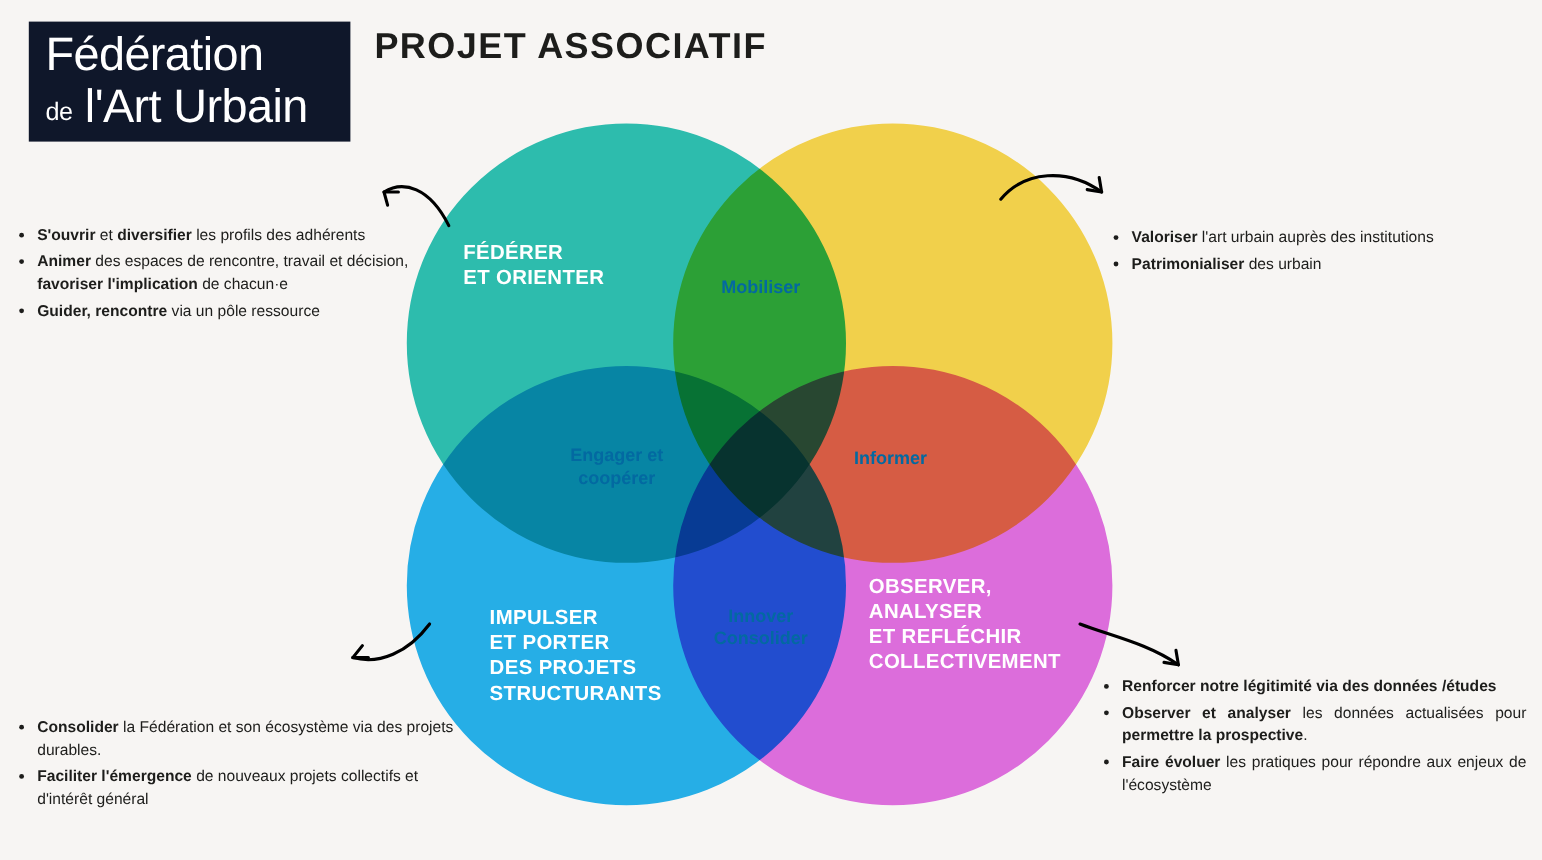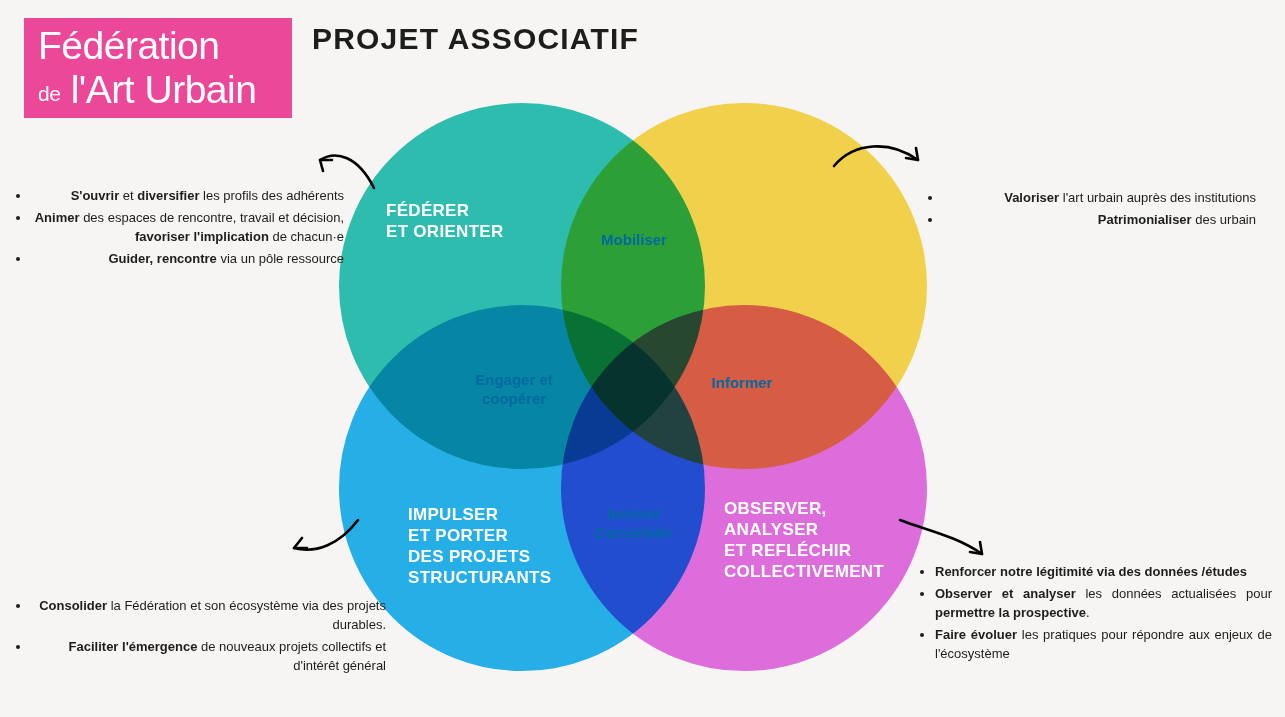--- a/index.html
+++ b/index.html
@@ -16,21 +16,21 @@
     overflow: hidden;
   }
 
   
   .logo-box {
     position: absolute;
     left: 24px;
     top: 18px;
     width: 268px;
     height: 100px;
-    background: #ec4899;
+    background: #0f172a;
     color: #ffffff;
     box-sizing: border-box;
     padding: 6px 14px 4px 14px;
   }
   .logo-line1 {
     font-size: 39px;
     font-weight: 400;
     letter-spacing: -0.5px;
     line-height: 44px;
     white-space: nowrap;
@@ -84,42 +84,41 @@
     color: #ffffff;
     font-weight: bold;
     font-size: 17px;
     line-height: 21px;
     letter-spacing: 0.3px;
     text-align: left;
   }
   .lbl-federer  { left: 50px;  top: 100px; width: 170px; }
   .lbl-valoriser{ left: 386px; top: 88px;  width: 200px; }
   .lbl-impulser { left: 72px;  top: 390px; width: 200px; margin-top: 14px; }
-  .lbl-observer { left: 388px; top: 398px; width: 210px; }
+  .lbl-observer { left: 388px; top: 378px; width: 210px; }
 
   .overlap-label {
     position: absolute;
     color: #0369a1;
     font-weight: bold;
     font-size: 15px;
     line-height: 19px;
     text-align: center;
   }
   .ov-mobiliser { left: 236px; top: 130px; width: 124px; }
   .ov-engager   { left: 108px; top: 270px; width: 140px; }
   .ov-informer  { left: 344px; top: 273px; width: 124px; }
   .ov-innover   { left: 236px; top: 404px; width: 124px; }
 
   
   .notes {
     position: absolute;
     font-size: 13px;
     line-height: 19px;
     color: #1d1d1b;
-    text-align: right;
   }
   .notes ul {
     margin: 0;
     padding-left: 17px;
     list-style: disc;
   }
   .notes li { margin-bottom: 3px; }
   .notes b { font-weight: bold; }
 
   .notes-tl { left: 14px;   top: 186px; width: 330px; }

